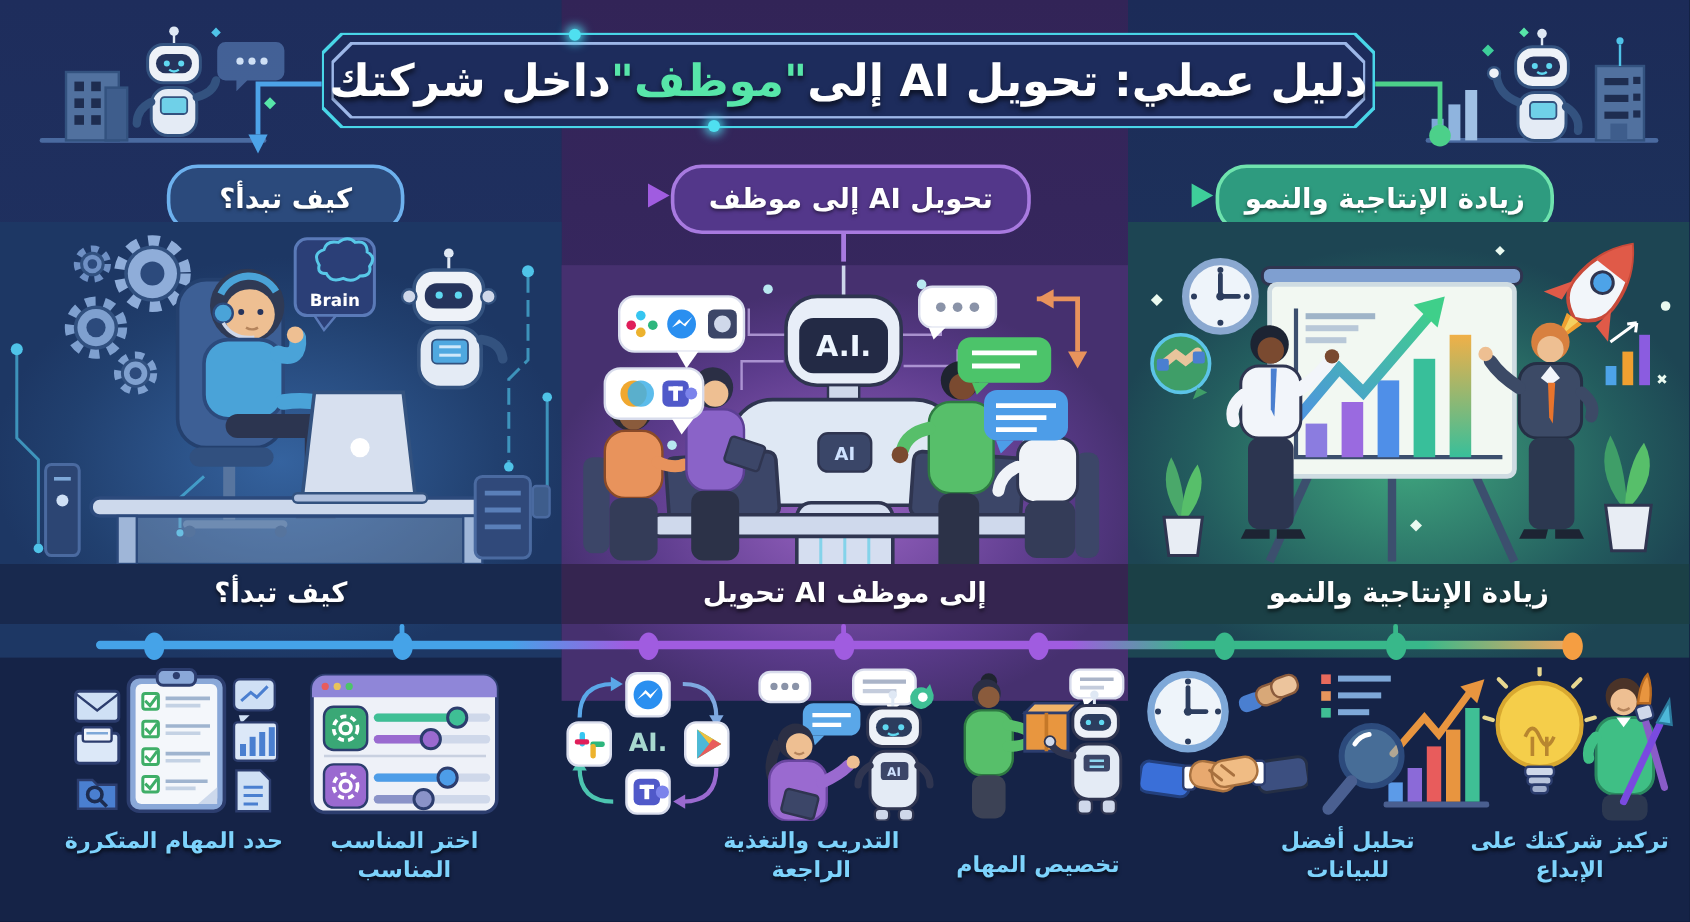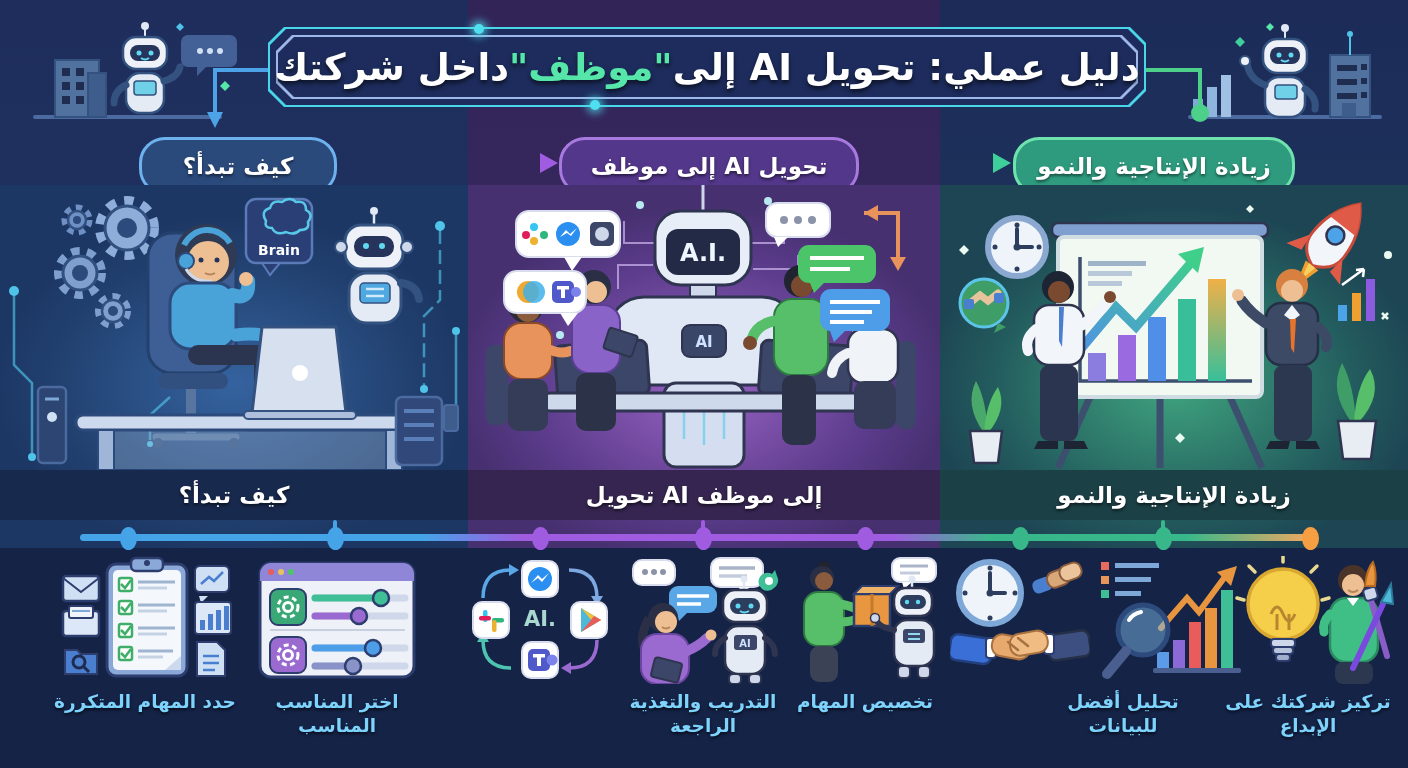--- a/index.html
+++ b/index.html
@@ -5,21 +5,21 @@
   html,body{margin:0;padding:0;background:#0e1830;}
   .canvas{position:relative;width:1408px;height:768px;overflow:hidden;
     font-family:"DejaVu Sans","Liberation Sans",sans-serif;background:#1b2a55;}
   .abs{position:absolute;}
   
   .bg-left{left:0;top:0;width:468px;height:520px;background:linear-gradient(180deg,#1e2d5c,#203463);}
   .bg-mid{left:468px;top:0;width:472px;height:520px;background:linear-gradient(180deg,#322457,#3b2a66);}
   .bg-right{left:940px;top:0;width:468px;height:520px;background:linear-gradient(180deg,#1c2b58,#1e3a5e);}
   .panel{top:185px;height:363px;overflow:hidden;}
   .panel-left{left:0;width:468px;background:radial-gradient(ellipse 240px 170px at 50% 55%,#35639f,#21406f 75%,#1d3764);}
-  .panel-mid{left:468px;width:472px;background:radial-gradient(ellipse 250px 180px at 50% 55%,#9a64c4,#5b3b8b 70%,#46306f);}
+  .panel-mid{left:468px;width:472px;background:radial-gradient(ellipse 250px 180px at 50% 55%,#9a64c4,#5b3b8b 70%,#46306f);margin-top:36px;}
   .panel-right{left:940px;width:468px;background:radial-gradient(ellipse 250px 180px at 50% 55%,#3fa57e,#235c5e 72%,#1d4553);}
   
   .band{top:470px;height:50px;display:flex;align-items:center;justify-content:center;}
   .band-left{left:0;width:468px;background:#18294e;}
   .band-mid{left:468px;width:472px;background:#352550;}
   .band-right{left:940px;width:468px;background:#1b4046;}
   .caption{color:#fff;font-weight:bold;font-size:23px;text-shadow:0 2px 3px rgba(0,0,0,.55);}
   
   .banner{left:268px;top:27px;width:878px;height:80px;}
   .oct{position:absolute;inset:0;clip-path:polygon(16px 0,calc(100% - 16px) 0,100% 16px,100% calc(100% - 16px),calc(100% - 16px) 100%,16px 100%,0 calc(100% - 16px),0 16px);}
@@ -893,18 +893,18 @@
       <path d="M130 30 q2 -18 8 -24 q4 10 2 24 z" fill="#e8953f" stroke="#b86a20" stroke-width="2"></path>
     </g>
     <g>
       <line x1="118" y1="112" x2="148" y2="48" stroke="#7a4ae0" stroke-width="6" stroke-linecap="round"></line>
       <path d="M146 46 l10 -18 l2 20 z" fill="#4db8d8" stroke="#2c7a9c" stroke-width="2"></path>
     </g>
   </svg>
 
   <div class="abs step-label" style="left:53px;">حدد المهام المتكررة</div>
   <div class="abs step-label" style="left:245px;">اختر المناسب المناسب</div>
-  <div class="abs step-label" style="left:611px;">التدريب والتغذية الراجعة</div>
-  <div class="abs step-label" style="left:773px;">تخصيص المهام</div>
+  <div class="abs step-label" style="left:584px;">التدريب والتغذية الراجعة</div>
+  <div class="abs step-label" style="left:773px;margin-top:20px;">تخصيص المهام</div>
   <div class="abs step-label" style="left:1031px;">تحليل أفضل للبيانات</div>
   <div class="abs step-label" style="left:1216px;">تركيز شركتك على الإبداع</div>
 
 </div>
 
 </body></html>

